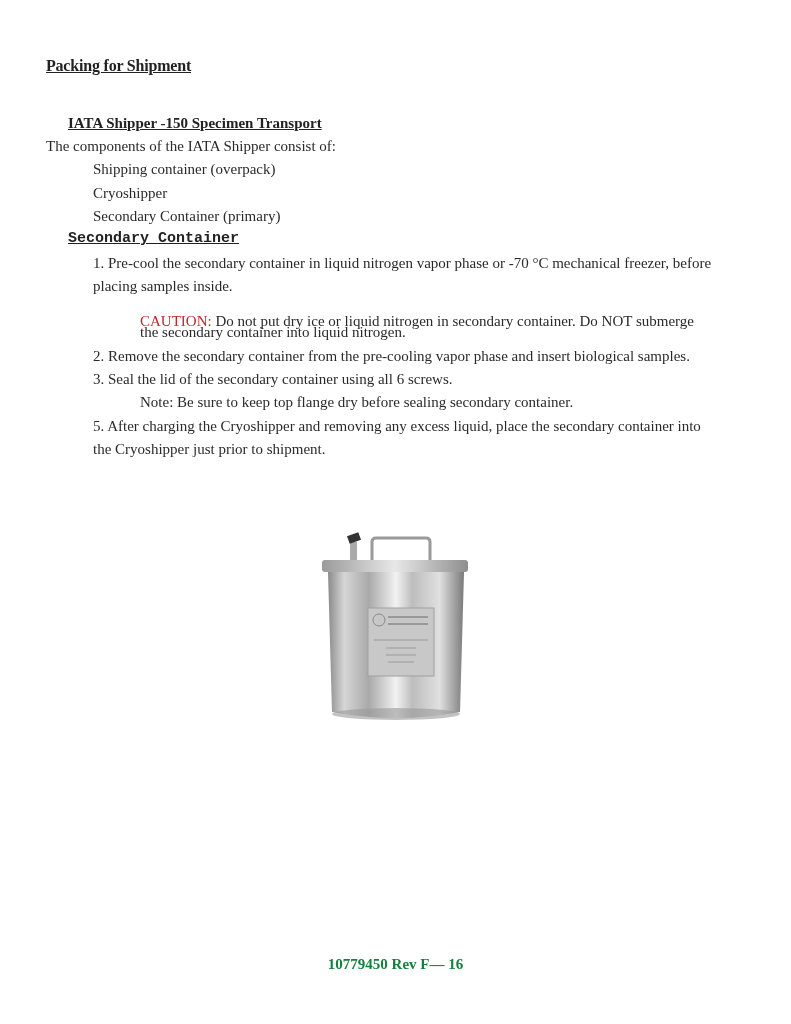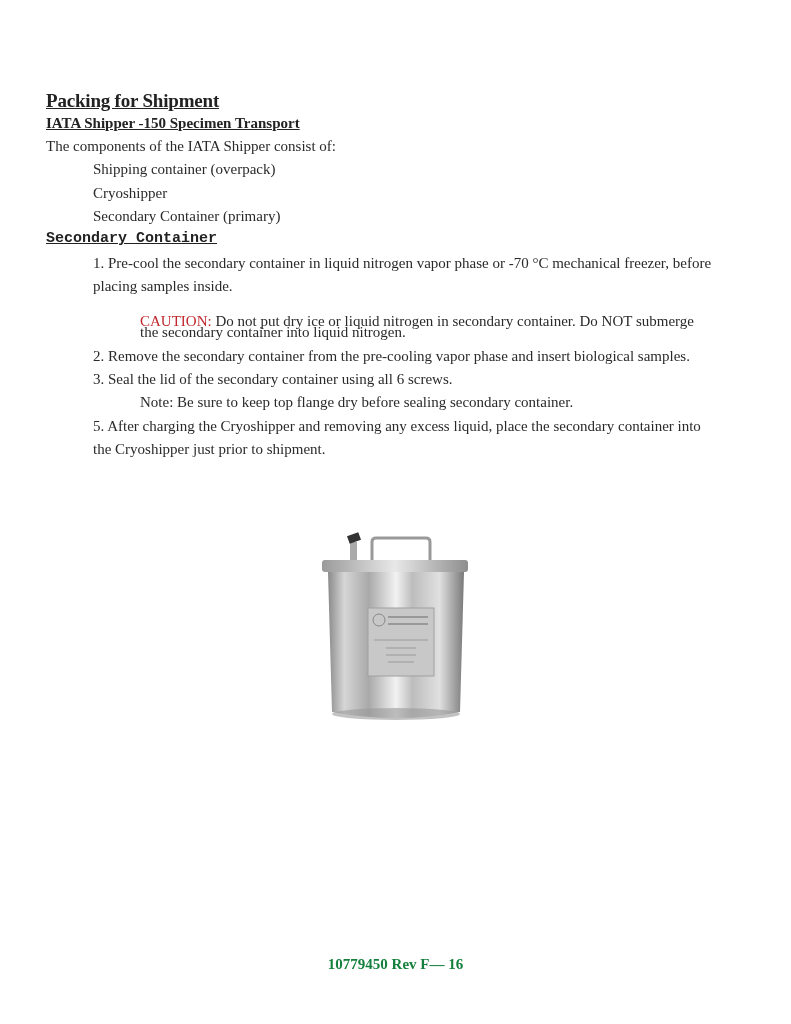--- a/index.html
+++ b/index.html
@@ -1,21 +1,21 @@
 <!DOCTYPE html>
 <html><head>
 <meta charset="utf-8">
 <style>
   html, body { margin: 0; padding: 0; background: #ffffff; }
   body { width: 791px; height: 1024px; position: relative; overflow: hidden;
          font-family: "Liberation Serif", "DejaVu Serif", serif; color: #2a2a2a; }
-  .page-title { position: absolute; left: 46px; top: 57px; font-size: 19px; font-weight: bold;
-                text-decoration: underline; letter-spacing: -0.2px; color: #222; margin-top: 33px; }
+  .page-title { position: absolute; left: 46px; top: 57px; font-size: 16px; font-weight: bold;
+                text-decoration: underline; letter-spacing: -0.2px; color: #222; }
   .line { position: absolute; font-size: 15px; line-height: 20px; white-space: nowrap; }
-  .h2 { font-weight: bold; text-decoration: underline; color: #222; }
+  .h2 { font-weight: bold; text-decoration: underline; color: #222; margin-left: 22px; }
   .caution-word { color: #c0282d; }
   .photo { position: absolute; left: 318px; top: 528px; width: 160px; height: 200px; }
   .footer { position: absolute; left: 0; right: 0; top: 956px; text-align: center; font-size: 15px;
             font-weight: bold; color: #15803d; }
 </style>
 </head>
 <body>
 
 <div class="page-title">Packing for Shipment</div>
 

